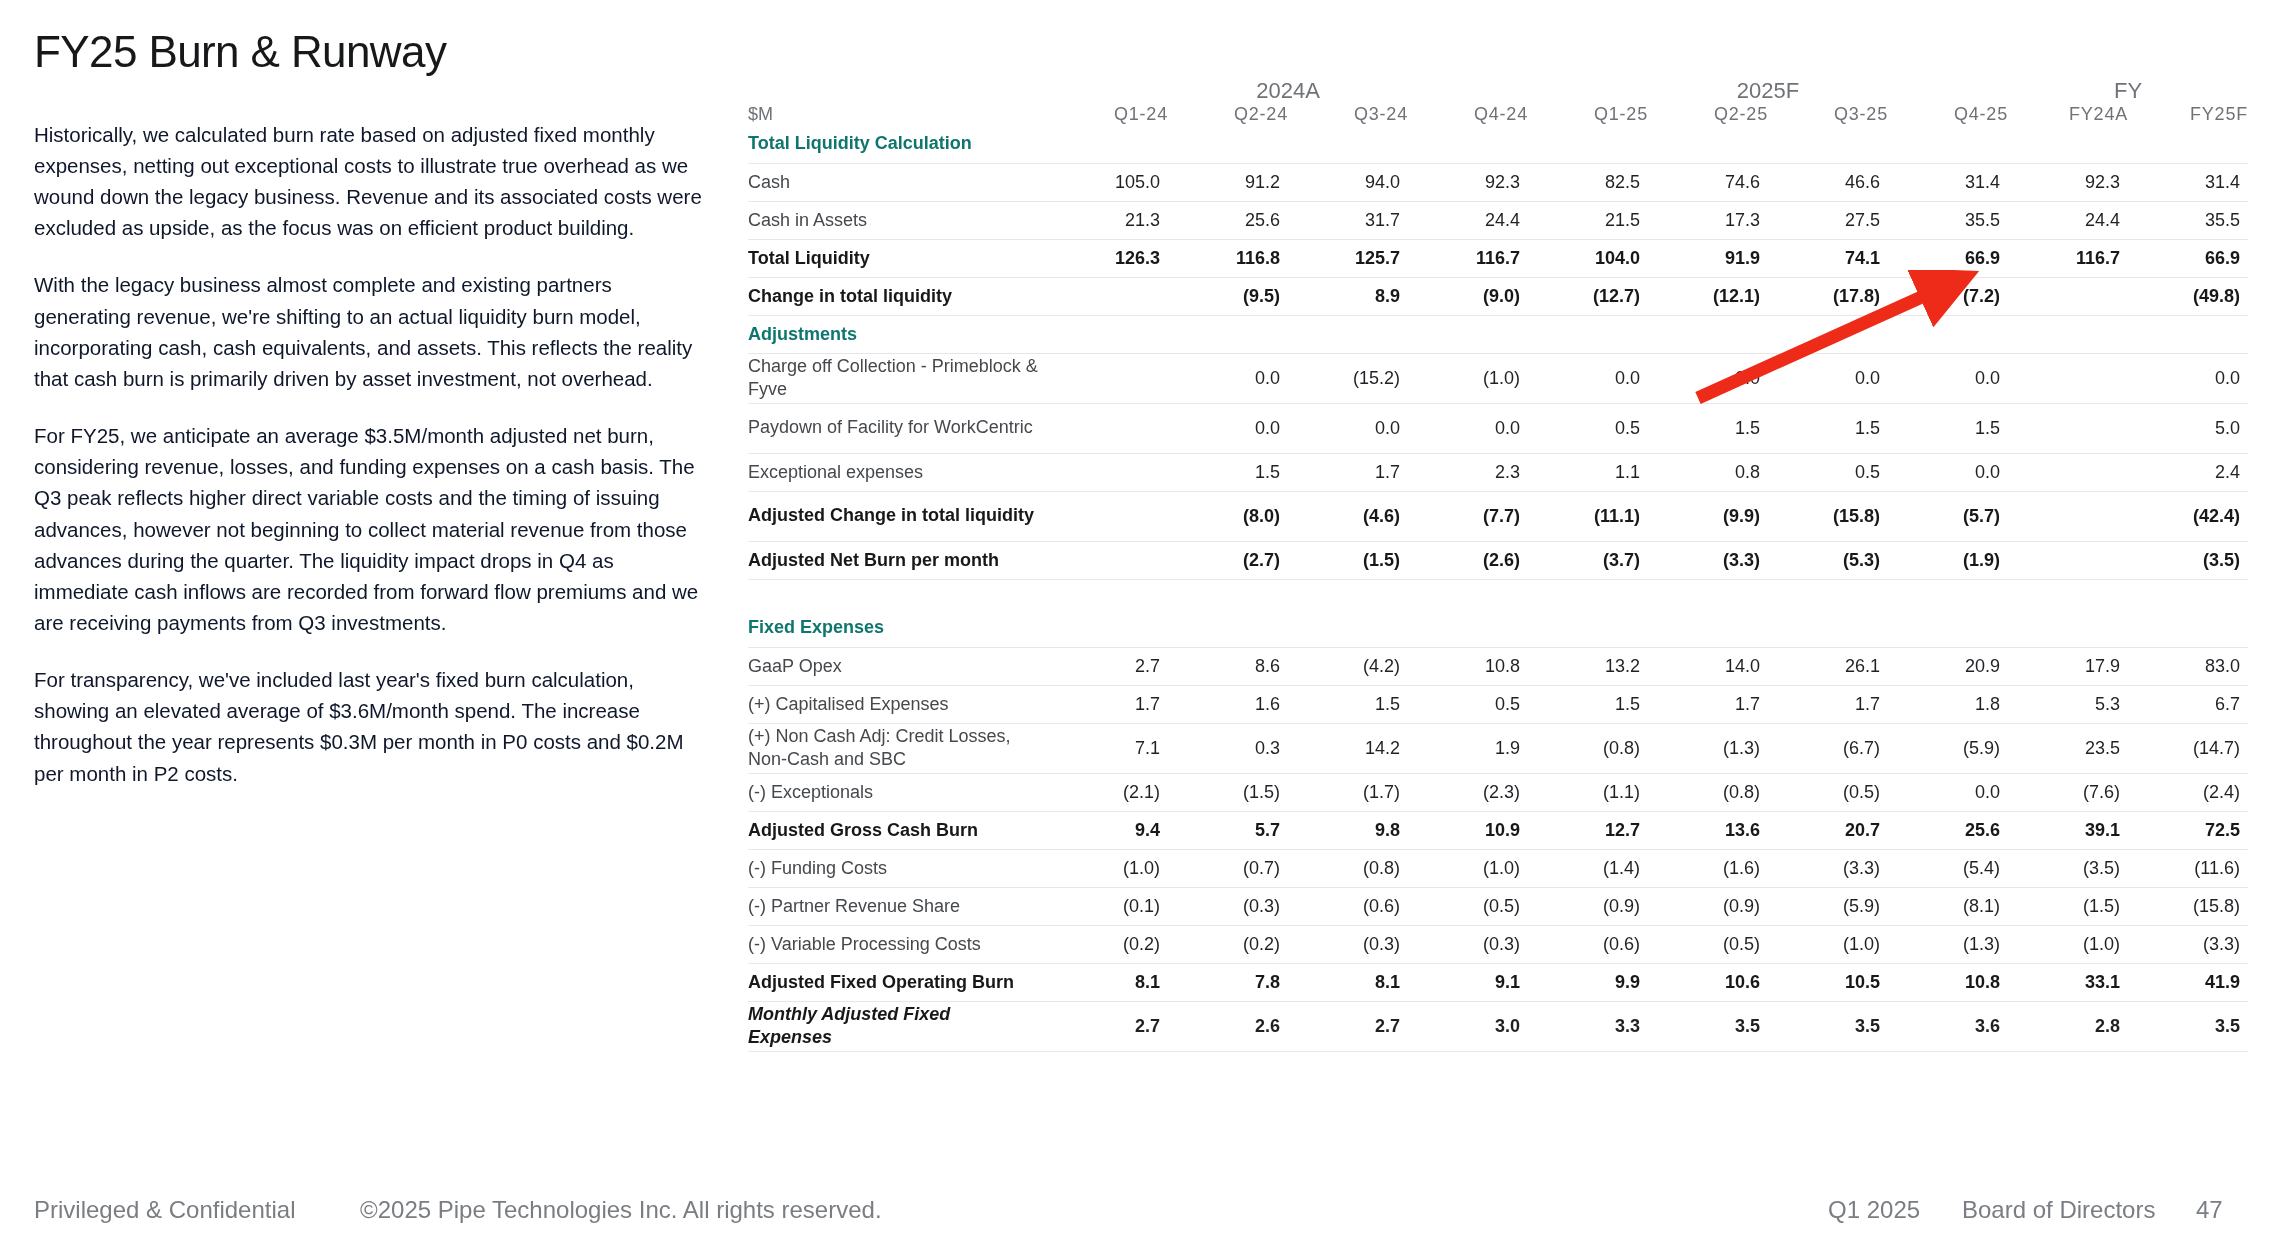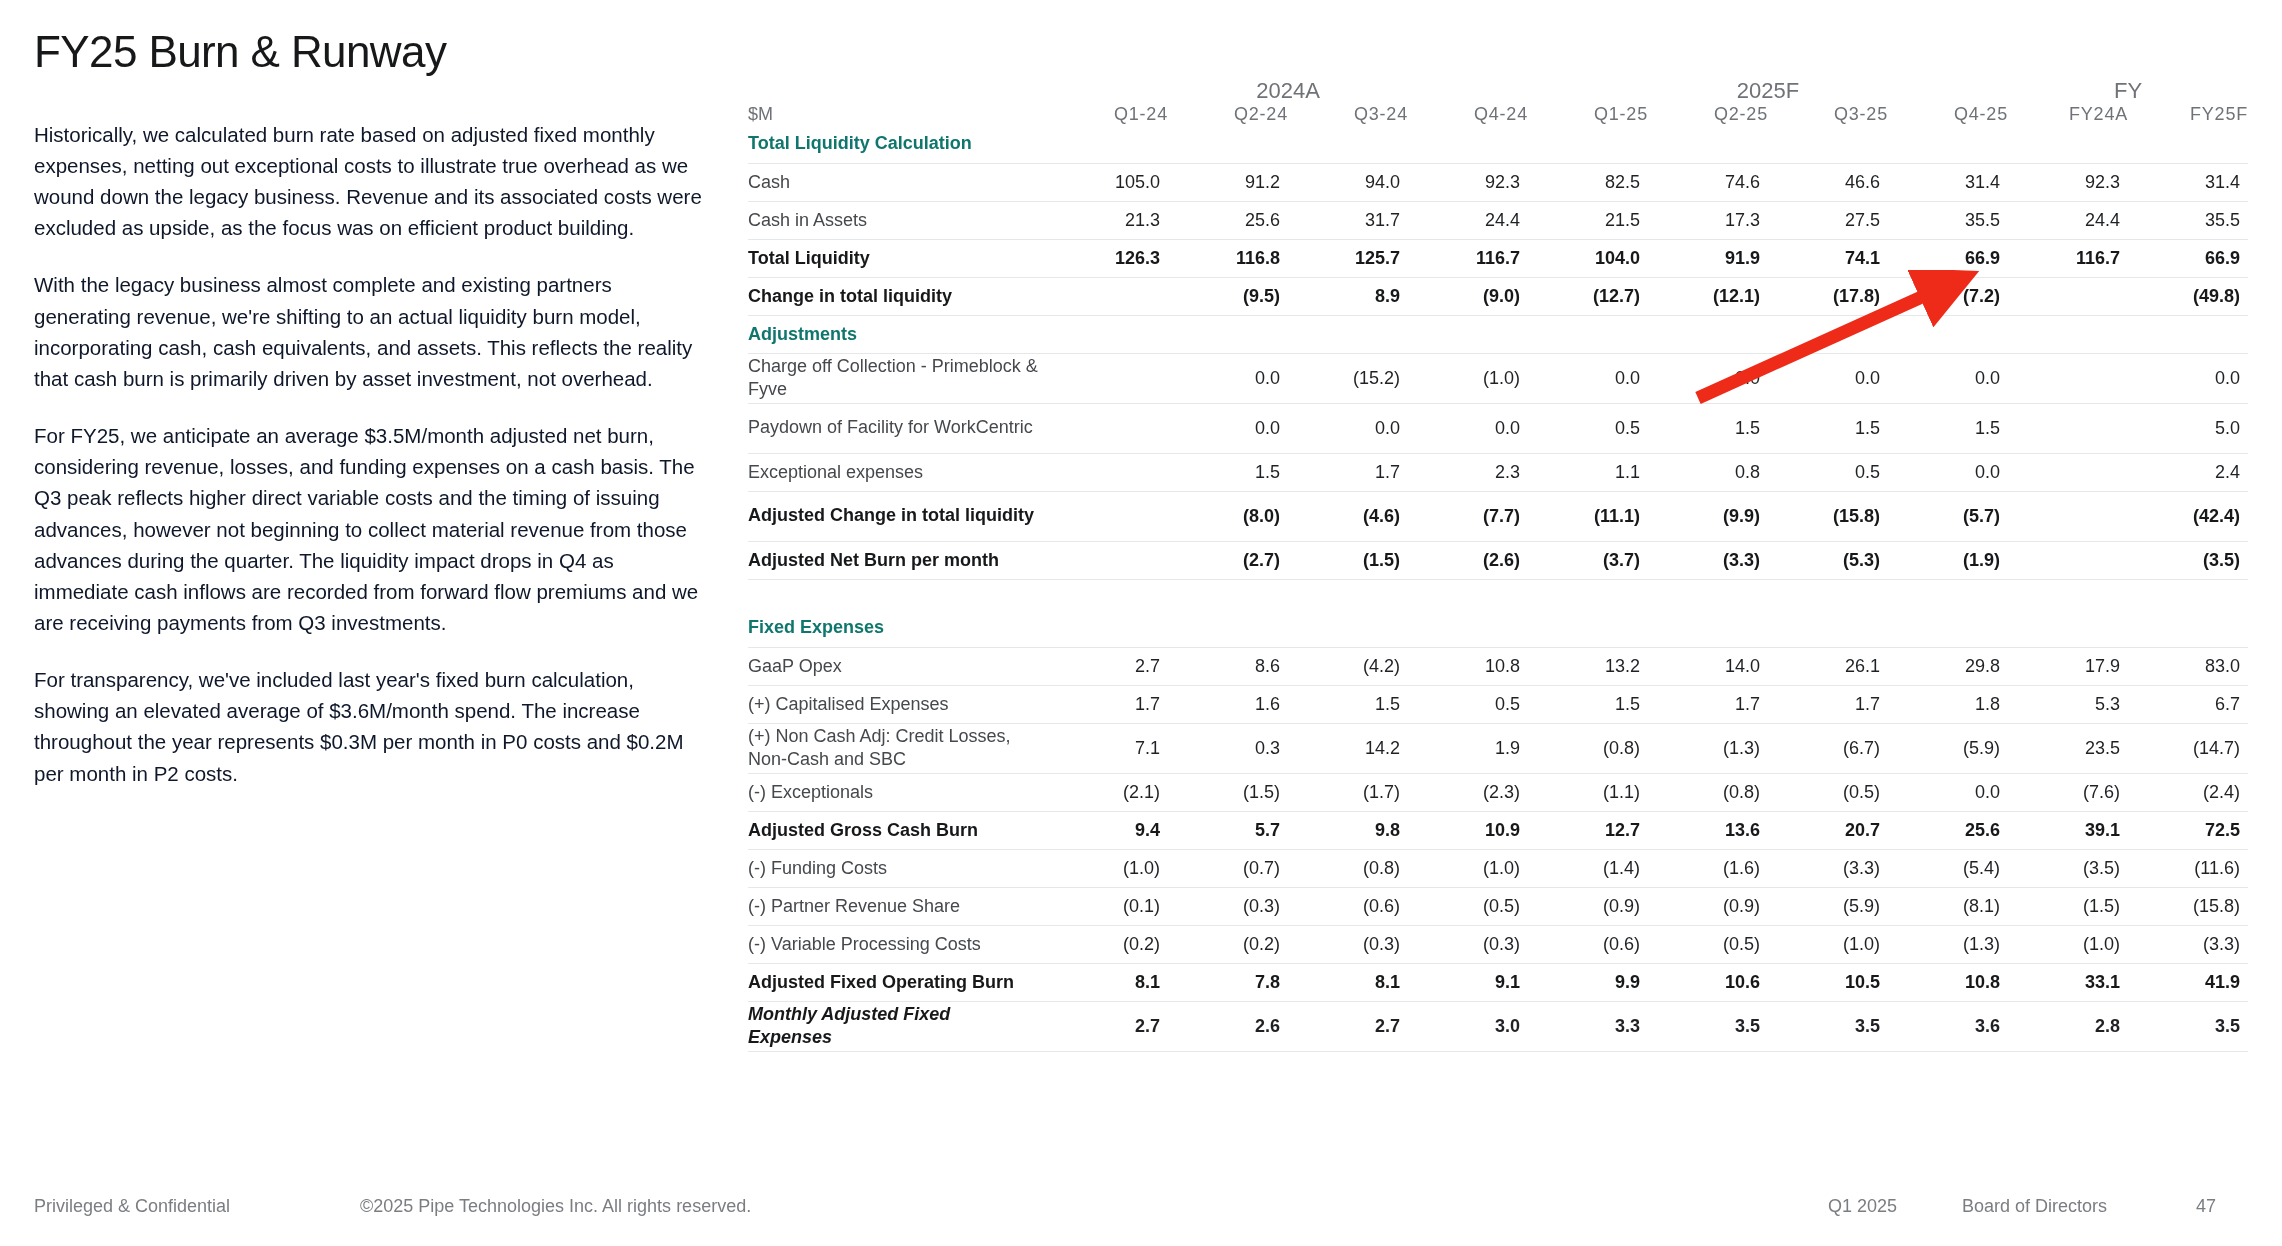--- a/index.html
+++ b/index.html
@@ -117,21 +117,21 @@
   td.two-line { line-height: 1.28; padding-top: 4px; padding-bottom: 4px; }
   tr.tall td { height: 50px; }
 
   
   .footer {
     position: absolute;
     left: 0;
     bottom: 26px;
     width: 2282px;
     height: 24px;
-    font-size: 18px;
+    font-size: 24px;
     color: #7a7d82;
   }
   .footer .f-conf { position: absolute; left: 34px; top: 0; }
   .footer .f-copy { position: absolute; left: 360px; top: 0; }
   .footer .f-q { position: absolute; left: 1828px; top: 0; }
   .footer .f-bod { position: absolute; left: 1962px; top: 0; }
   .footer .f-page { position: absolute; left: 2196px; top: 0; }
 
   
   .arrow-overlay {
@@ -354,21 +354,21 @@
           </tr>
           <tr class="data">
             <td class="lbl">GaaP Opex</td>
             <td class="num">2.7</td>
             <td class="num">8.6</td>
             <td class="num">(4.2)</td>
             <td class="num">10.8</td>
             <td class="num">13.2</td>
             <td class="num">14.0</td>
             <td class="num">26.1</td>
-            <td class="num">29.8</td>
+            <td class="num">20.9</td>
             <td class="num">17.9</td>
             <td class="num">83.0</td>
           </tr>
           <tr class="data">
             <td class="lbl">(+) Capitalised Expenses</td>
             <td class="num">1.7</td>
             <td class="num">1.6</td>
             <td class="num">1.5</td>
             <td class="num">0.5</td>
             <td class="num">1.5</td>

